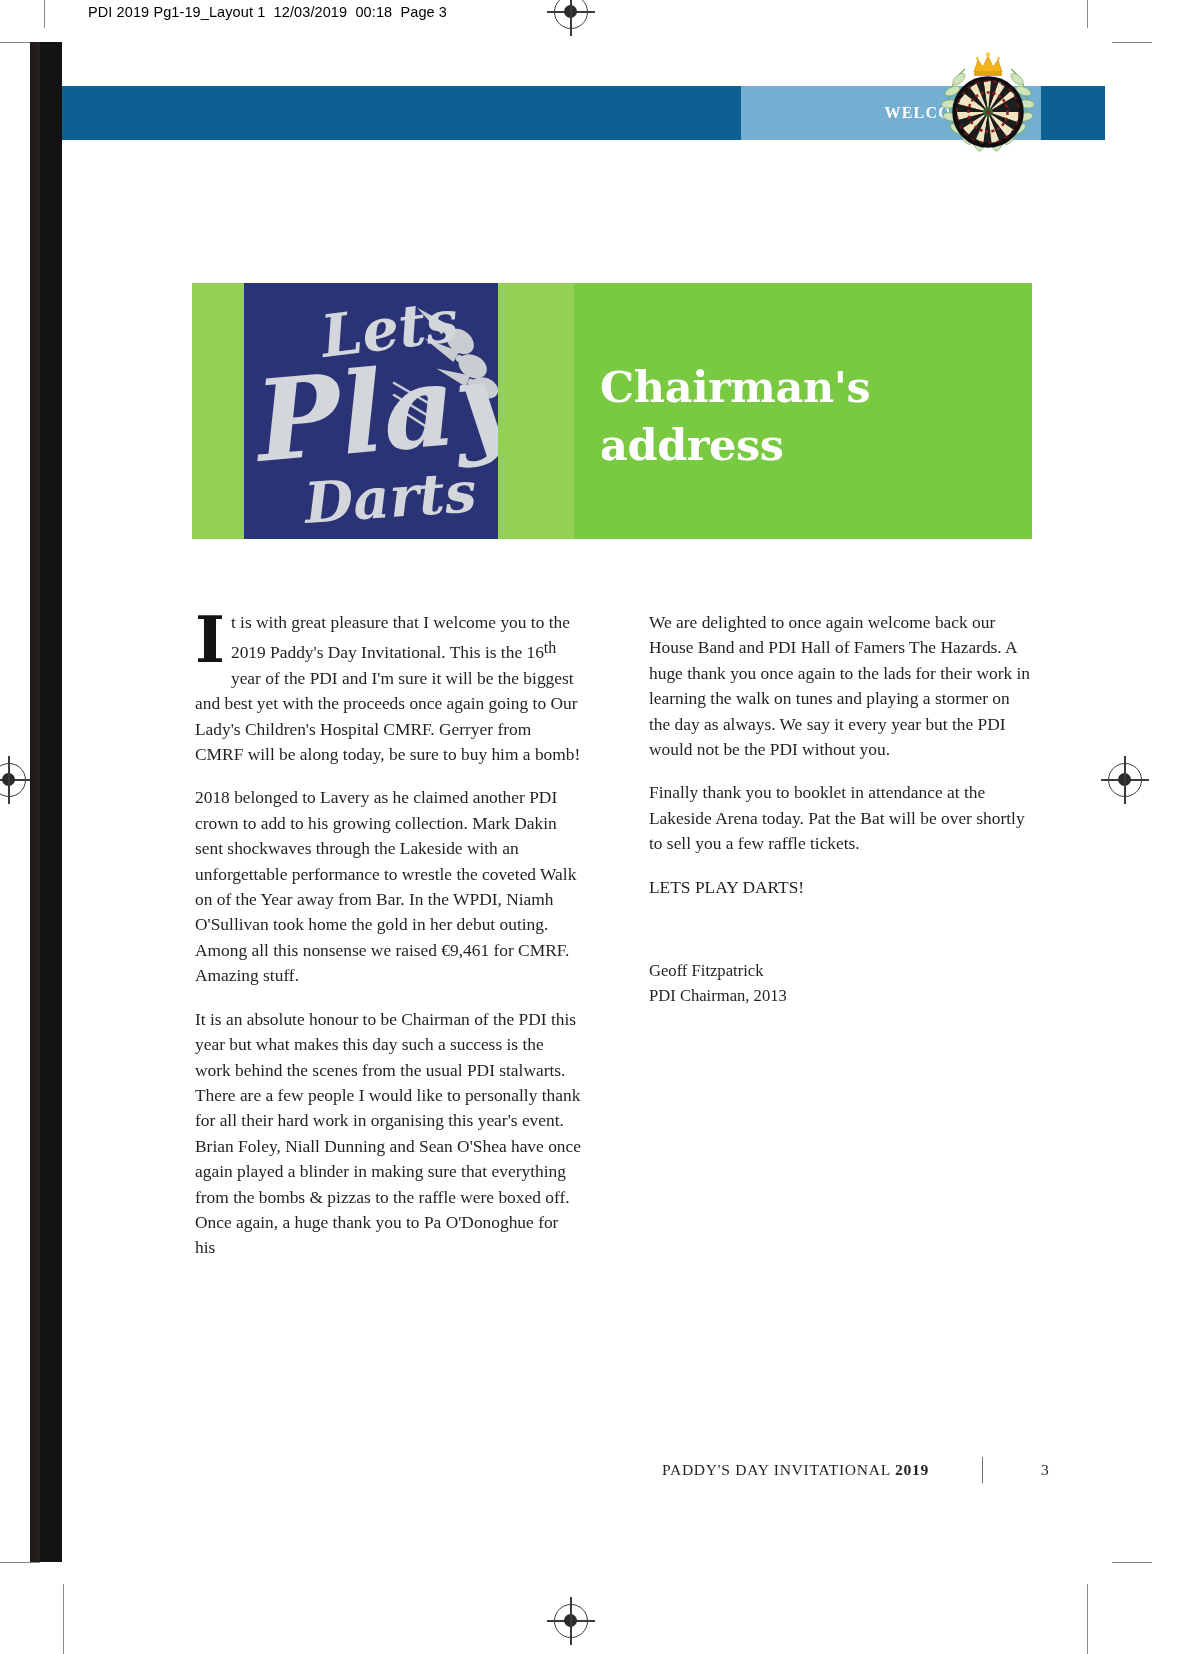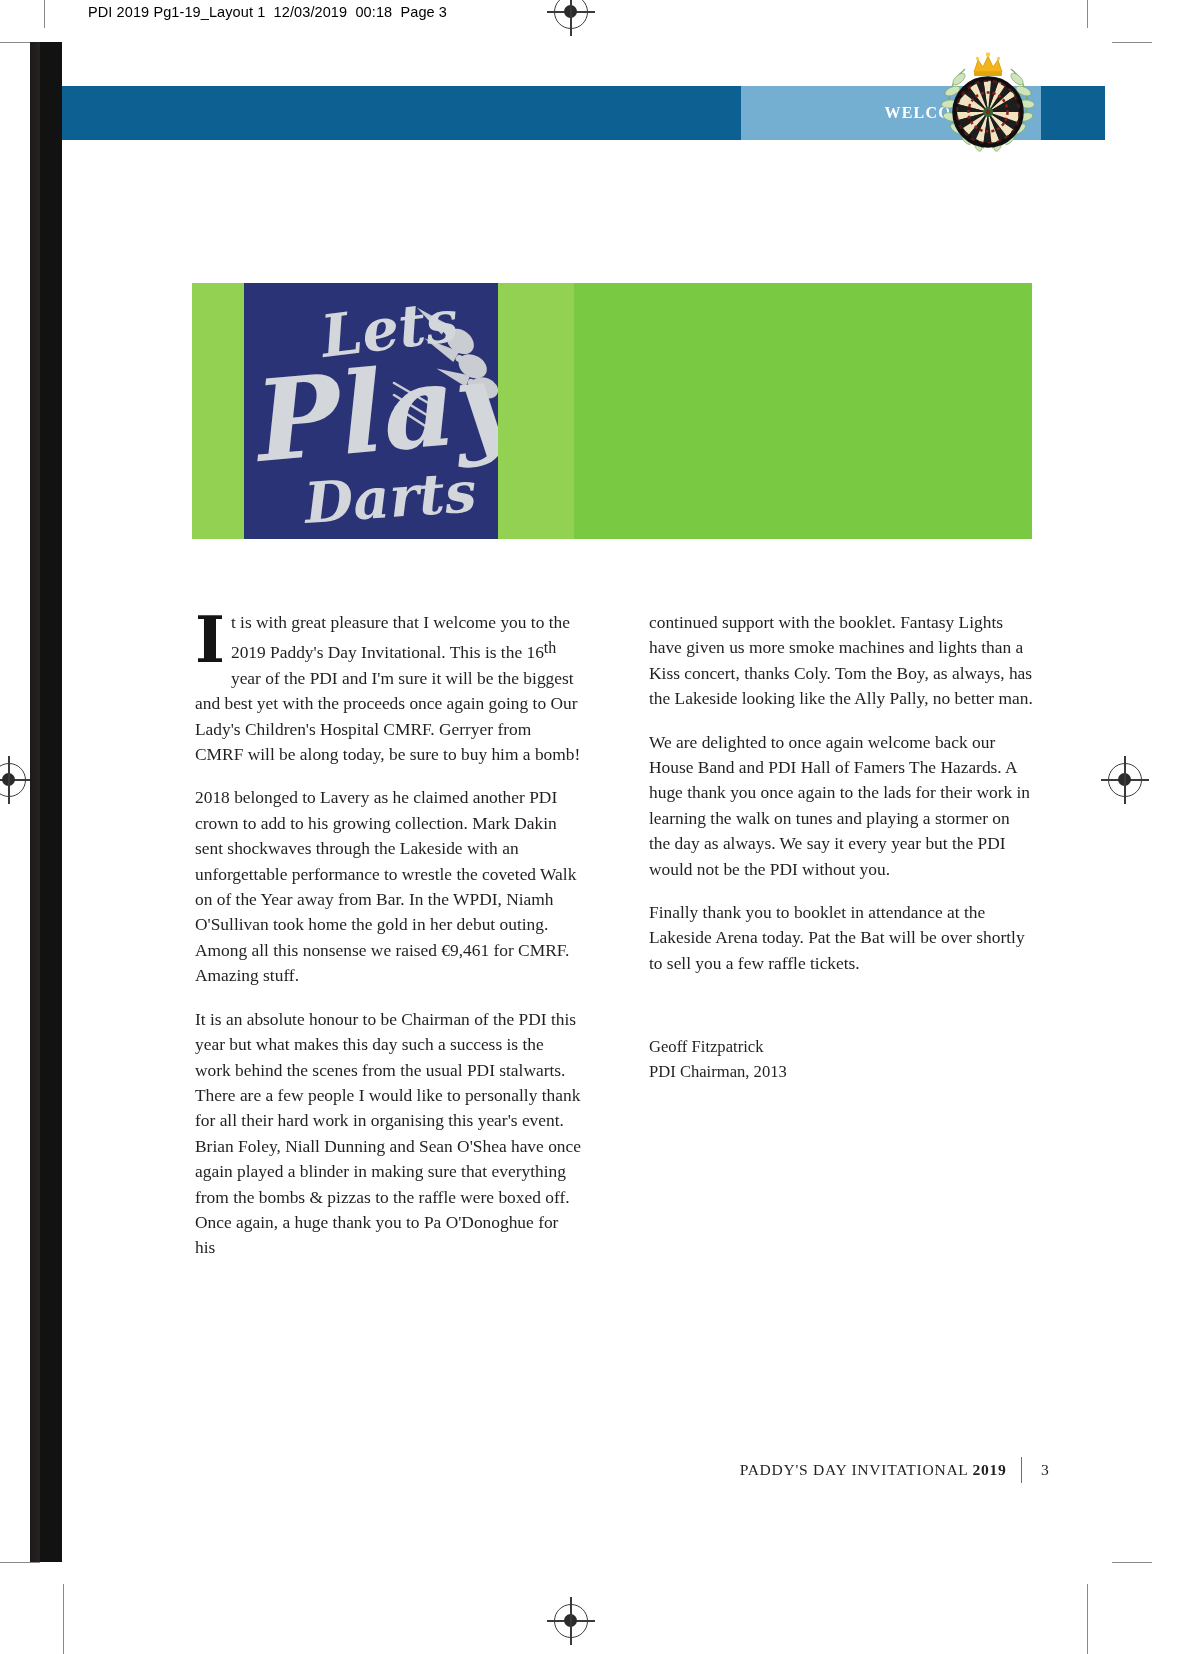--- a/index.html
+++ b/index.html
@@ -186,21 +186,21 @@
     margin-top: 58px;
   }
 
   
   .footer {
     position: absolute;
     left: 600px; top: 1415px;
     width: 390px;
     display: flex;
     align-items: center;
-    justify-content: flex-end;
+    justify-content: space-between;
     gap: 0;
   }
   .footer-text {
     font-family: "Liberation Serif", serif;
     font-size: 15.6px;
     letter-spacing: 0.7px;
     color: #231f20;
   }
   .footer-year { font-weight: bold; }
   .footer-rule {
@@ -355,36 +355,37 @@
             <path d="M152 124 L192 150"></path>
           </g>
         </g>
 
         <text x="80" y="74" fill="#d3d6da" font-family="DejaVu Serif, serif" font-size="58" font-style="italic" font-weight="bold" transform="rotate(-7 80 74)">Lets</text>
         <text x="16" y="178" fill="#d3d6da" font-family="DejaVu Serif, serif" font-size="112" font-style="italic" font-weight="bold" transform="rotate(-5 16 178)">Play</text>
         <text x="62" y="240" fill="#d3d6da" font-family="DejaVu Serif, serif" font-size="56" font-style="italic" font-weight="bold" transform="rotate(-4 62 240)">Darts</text>
       </svg>
     </div>
 
+    <div class="mast-title">Chairman's address</div>
   </div>
 
   <div class="columns">
 
     <div class="col">
       <p class="first-para">
         <span class="dropcap">I</span><span>t is with great pleasure that I welcome you to the 2019 Paddy's Day Invitational. This is the 16</span><sup>th</sup><span> year of the PDI and I'm sure it will be the biggest and best yet with the proceeds once again going to Our Lady's Children's Hospital CMRF. Gerryer from CMRF will be along today, be sure to buy him a bomb!</span>
       </p>
       <p>2018 belonged to Lavery as he claimed another PDI crown to add to his growing collection. Mark Dakin sent shockwaves through the Lakeside with an unforgettable performance to wrestle the coveted Walk on of the Year away from Bar. In the WPDI, Niamh O'Sullivan took home the gold in her debut outing. Among all this nonsense we raised €9,461 for CMRF. Amazing stuff.</p>
       <p>It is an absolute honour to be Chairman of the PDI this year but what makes this day such a success is the work behind the scenes from the usual PDI stalwarts. There are a few people I would like to personally thank for all their hard work in organising this year's event. Brian Foley, Niall Dunning and Sean O'Shea have once again played a blinder in making sure that everything from the bombs &amp; pizzas to the raffle were boxed off. Once again, a huge thank you to Pa O'Donoghue for his</p>
     </div>
 
     <div class="col">
-      <p>continued support with the booklet. Fantasy Lights have given us more smoke machines and lights than a Kiss concert, thanks Coly. Tom the Boy, as always, has the Lakeside looking like the Ally Pally, no better man.</p>
       <p>We are delighted to once again welcome back our House Band and PDI Hall of Famers The Hazards. A huge thank you once again to the lads for their work in learning the walk on tunes and playing a stormer on the day as always. We say it every year but the PDI would not be the PDI without you.</p>
       <p>Finally thank you to booklet in attendance at the Lakeside Arena today. Pat the Bat will be over shortly to sell you a few raffle tickets.</p>
+      <p>LETS PLAY DARTS!</p>
       <div class="signature">
         <div>Geoff Fitzpatrick</div>
         <div>PDI Chairman, 2013</div>
       </div>
     </div>
   </div>
 
   <div class="footer">
     <span class="footer-text"><span>PADDY'S DAY INVITATIONAL </span><span class="footer-year">2019</span></span>
     <span class="footer-rule"></span>

